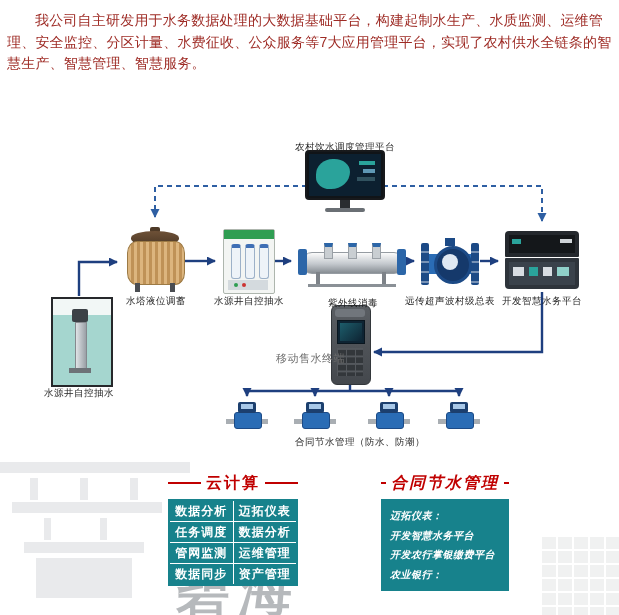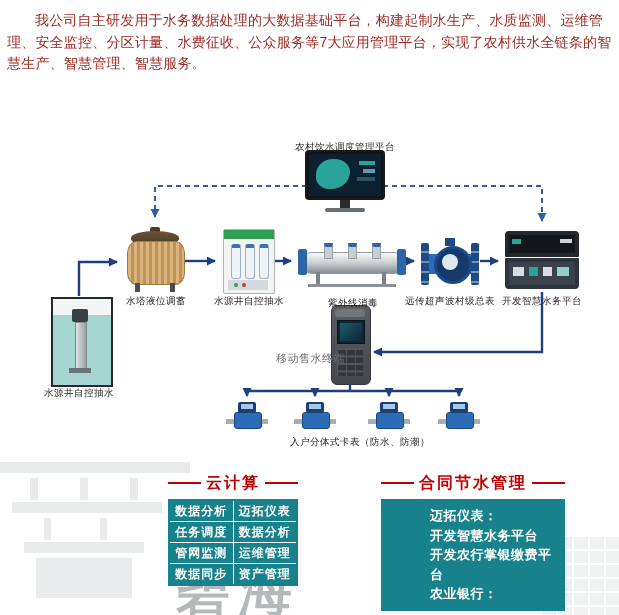--- a/index.html
+++ b/index.html
@@ -114,30 +114,30 @@
   .lbl-purify{left:206px;top:295px;width:86px;}
   .lbl-uv{left:310px;top:297px;width:86px;}
   .lbl-meter{left:400px;top:295px;width:100px;}
   .lbl-quality{left:492px;top:295px;width:100px;}
   .lbl-pos{left:276px;top:351px;width:54px;text-align:right;font-size:11px;color:#6b6b6b;}
   .lbl-household{left:260px;top:436px;width:200px;}
   .lbl-well{left:36px;top:387px;width:86px;}
   
   .panel{position:absolute;z-index:2;}
   .cloud-panel{left:168px;top:472px;width:130px;}
-  .contract-panel{left:381px;top:472px;width:184px;}
+  .contract-panel{left:381px;top:472px;width:128px;font-style:italic;}
   .panel-title-row{display:flex;align-items:center;gap:5px;height:22px;}
   .tline{flex:1;height:2.5px;background:var(--title-red,#c00000);}
   .ptitle{font-size:16px;font-weight:bold;color:var(--title-red,#c00000);letter-spacing:2px;white-space:nowrap;}
   .cloud-table{border-collapse:collapse;width:100%;margin-top:5px;background:var(--teal,#17828c);
                border:2px solid var(--teal,#17828c);}
   .cloud-table td{border:1.5px solid #fff;color:#fff;font-size:12px;font-weight:bold;text-align:center;
                   height:20px;letter-spacing:1px;padding:0 2px;}
   .contract-box{margin-top:5px;background:var(--teal,#17828c);padding:7px 9px;}
-  .contract-line{color:#fff;font-size:13px;font-weight:bold;line-height:19.5px;letter-spacing:.5px;margin-left:40px;}
+  .contract-line{color:#fff;font-size:10px;font-weight:bold;line-height:19.5px;letter-spacing:.5px;}
 </style>
 </head>
 <body>
 
 <div class="page">
 
   <div class="wm wm-photo">
     <div class="slab" style="left:0;top:12px;width:190px;height:11px;"></div>
     <div class="slab" style="left:12px;top:52px;width:150px;height:11px;"></div>
     <div class="slab" style="left:24px;top:92px;width:120px;height:11px;"></div>
@@ -284,21 +284,21 @@
     <div class="hm-body"></div>
     <div class="hm-head"></div>
     <div class="hm-screen"></div>
   </div>
   <div class="node hm hm4">
     <div class="hm-pipe"></div>
     <div class="hm-body"></div>
     <div class="hm-head"></div>
     <div class="hm-screen"></div>
   </div>
-  <div class="nlabel lbl-household">入户分体式卡表（防水、防潮）</div>
+  <div class="nlabel lbl-household">合同节水管理（防水、防潮）</div>
 
   <div class="node well">
     <div class="well-motor"></div>
     <div class="well-shaft"></div>
     <div class="well-base"></div>
   </div>
   <div class="nlabel lbl-well">水源井自控抽水</div>
 
   <div class="panel cloud-panel">
     <div class="panel-title-row">

